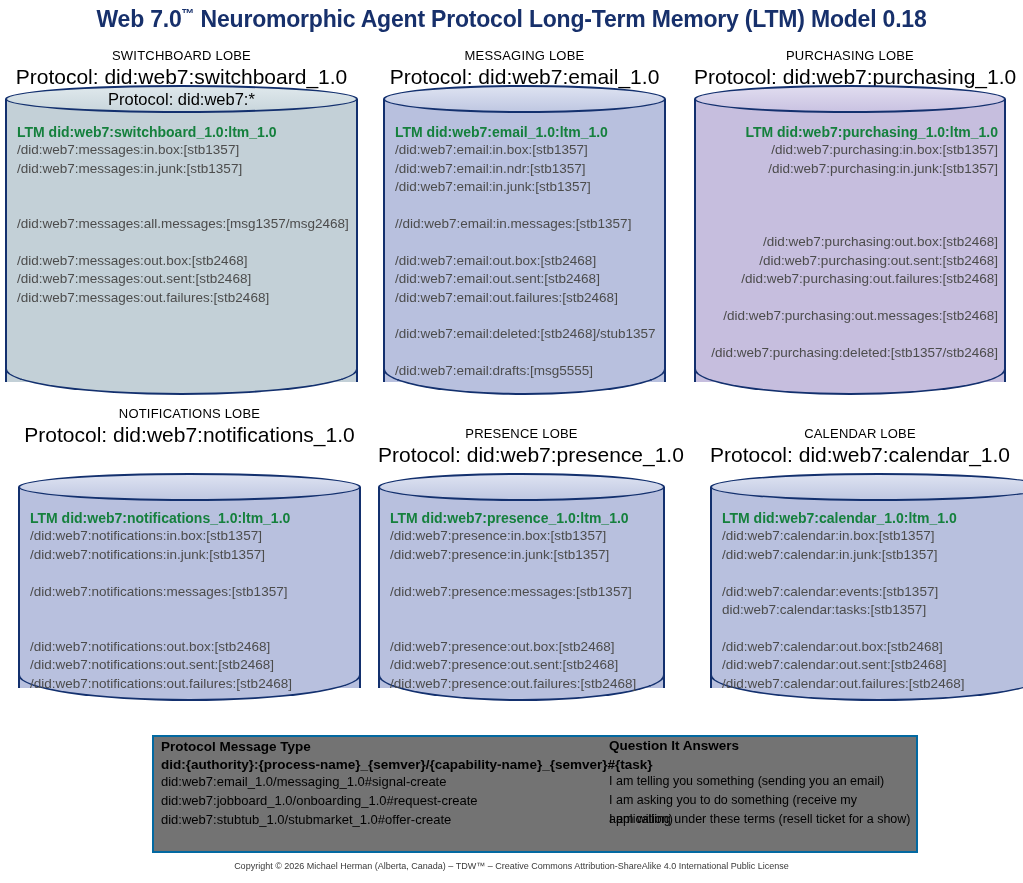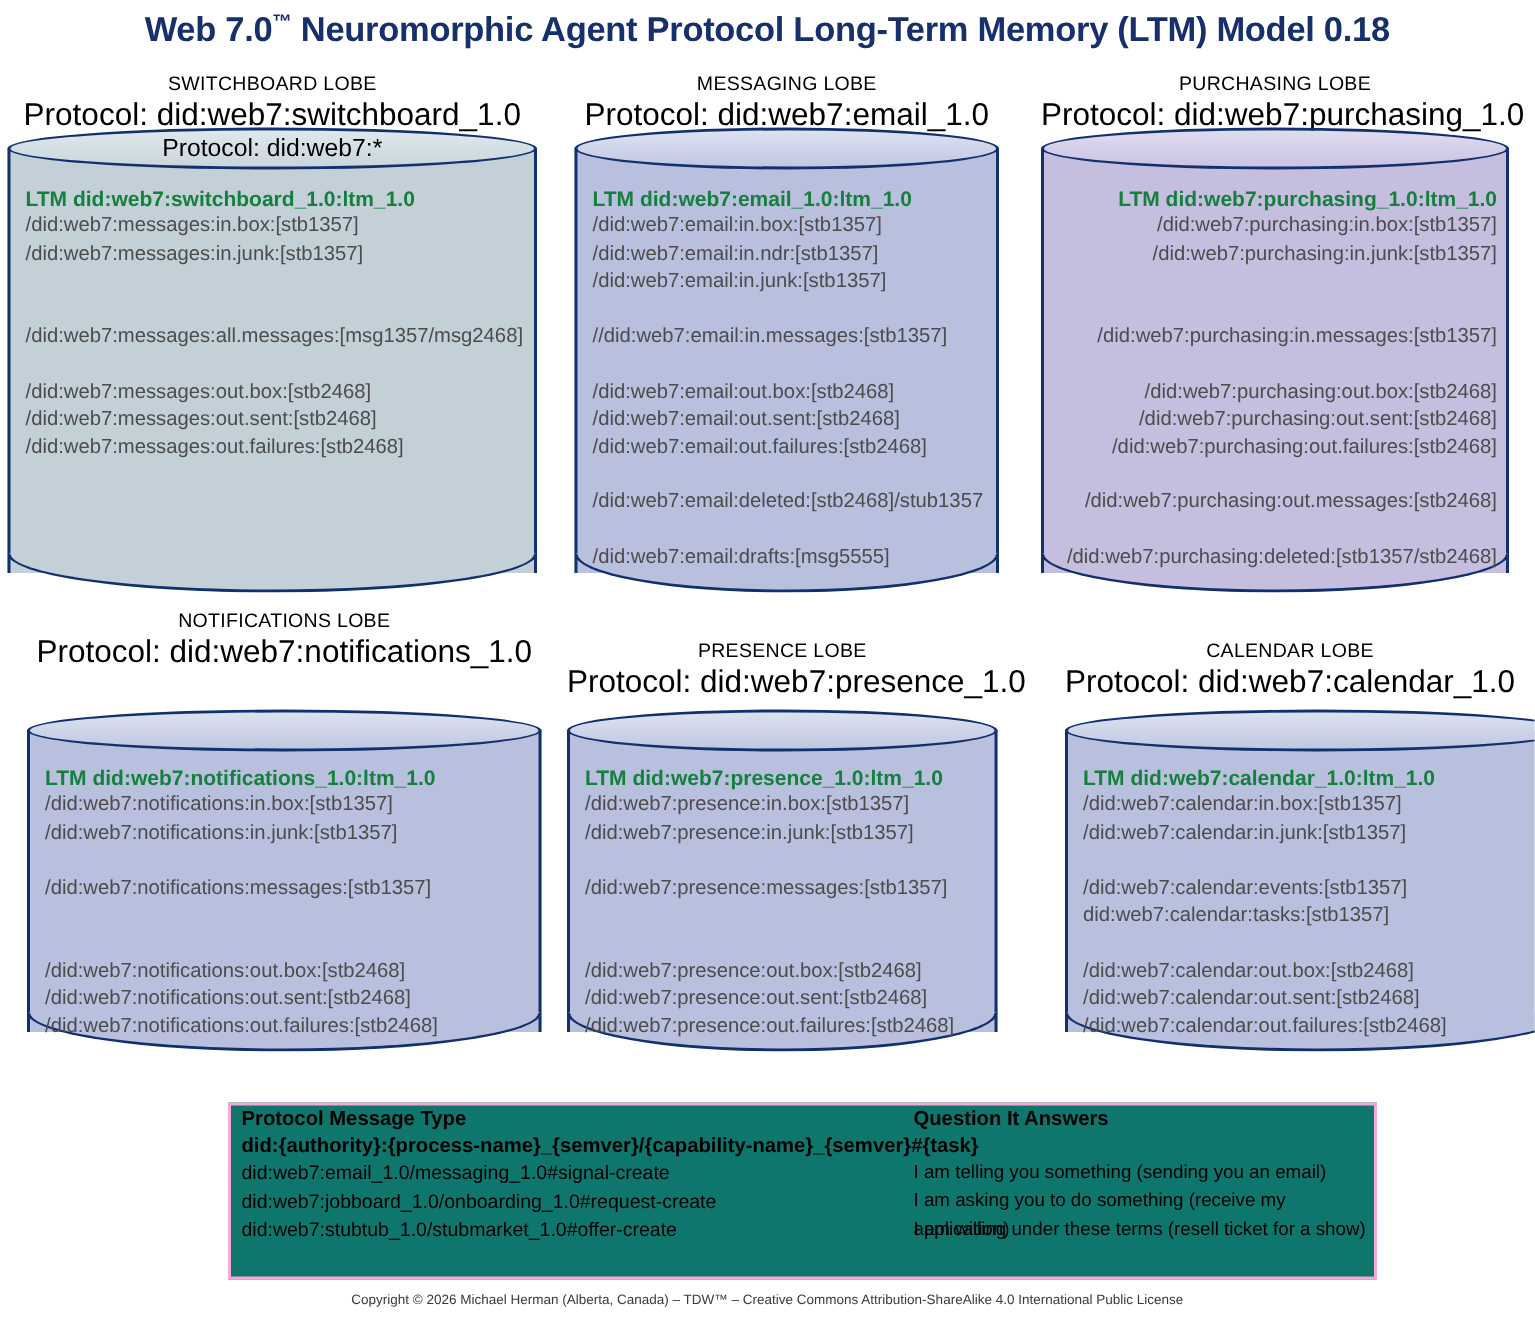--- a/index.html
+++ b/index.html
@@ -130,22 +130,22 @@
     white-space: nowrap;
   }
 
   
   #msg-table {
     position: absolute;
     left: 152px;
     top: 735px;
     width: 766px;
     height: 118px;
-    border: 2px solid #f9a8d4;
-    background: #0f766e;
+    border: 2px solid #0369a1;
+    background: #737373;
     box-sizing: border-box;
   }
   #msg-table .trow {
     position: relative;
     height: 17.5px;
     padding-left: 7px;
   }
   #msg-table .th-left, #msg-table .th-right {
     font-weight: bold;
     font-size: 13.5px;
@@ -253,21 +253,20 @@
       <div class="cyl c-purple" style="top: 85px; height: 310px;">
         <div class="cyl-body"></div>
         <div class="cyl-bottom"></div>
         <div class="cyl-top"></div>
         <div class="cyl-text" style="top: 38px; text-align: right;">
           <span class="ln hdr">LTM did:web7:purchasing_1.0:ltm_1.0</span>
           <span class="ln">/did:web7:purchasing:in.box:[stb1357]</span>
           <span class="ln">/did:web7:purchasing:in.junk:[stb1357]</span>
           <span class="gap"></span>
           <span class="gap"></span>
-          <span class="ln">/did:web7:purchasing:in.messages:[stb1357]</span>
           <span class="gap"></span>
           <span class="ln">/did:web7:purchasing:out.box:[stb2468]</span>
           <span class="ln">/did:web7:purchasing:out.sent:[stb2468]</span>
           <span class="ln">/did:web7:purchasing:out.failures:[stb2468]</span>
           <span class="gap"></span>
           <span class="ln">/did:web7:purchasing:out.messages:[stb2468]</span>
           <span class="gap"></span>
           <span class="ln">/did:web7:purchasing:deleted:[stb1357/stb2468]</span>
         </div>
       </div>

